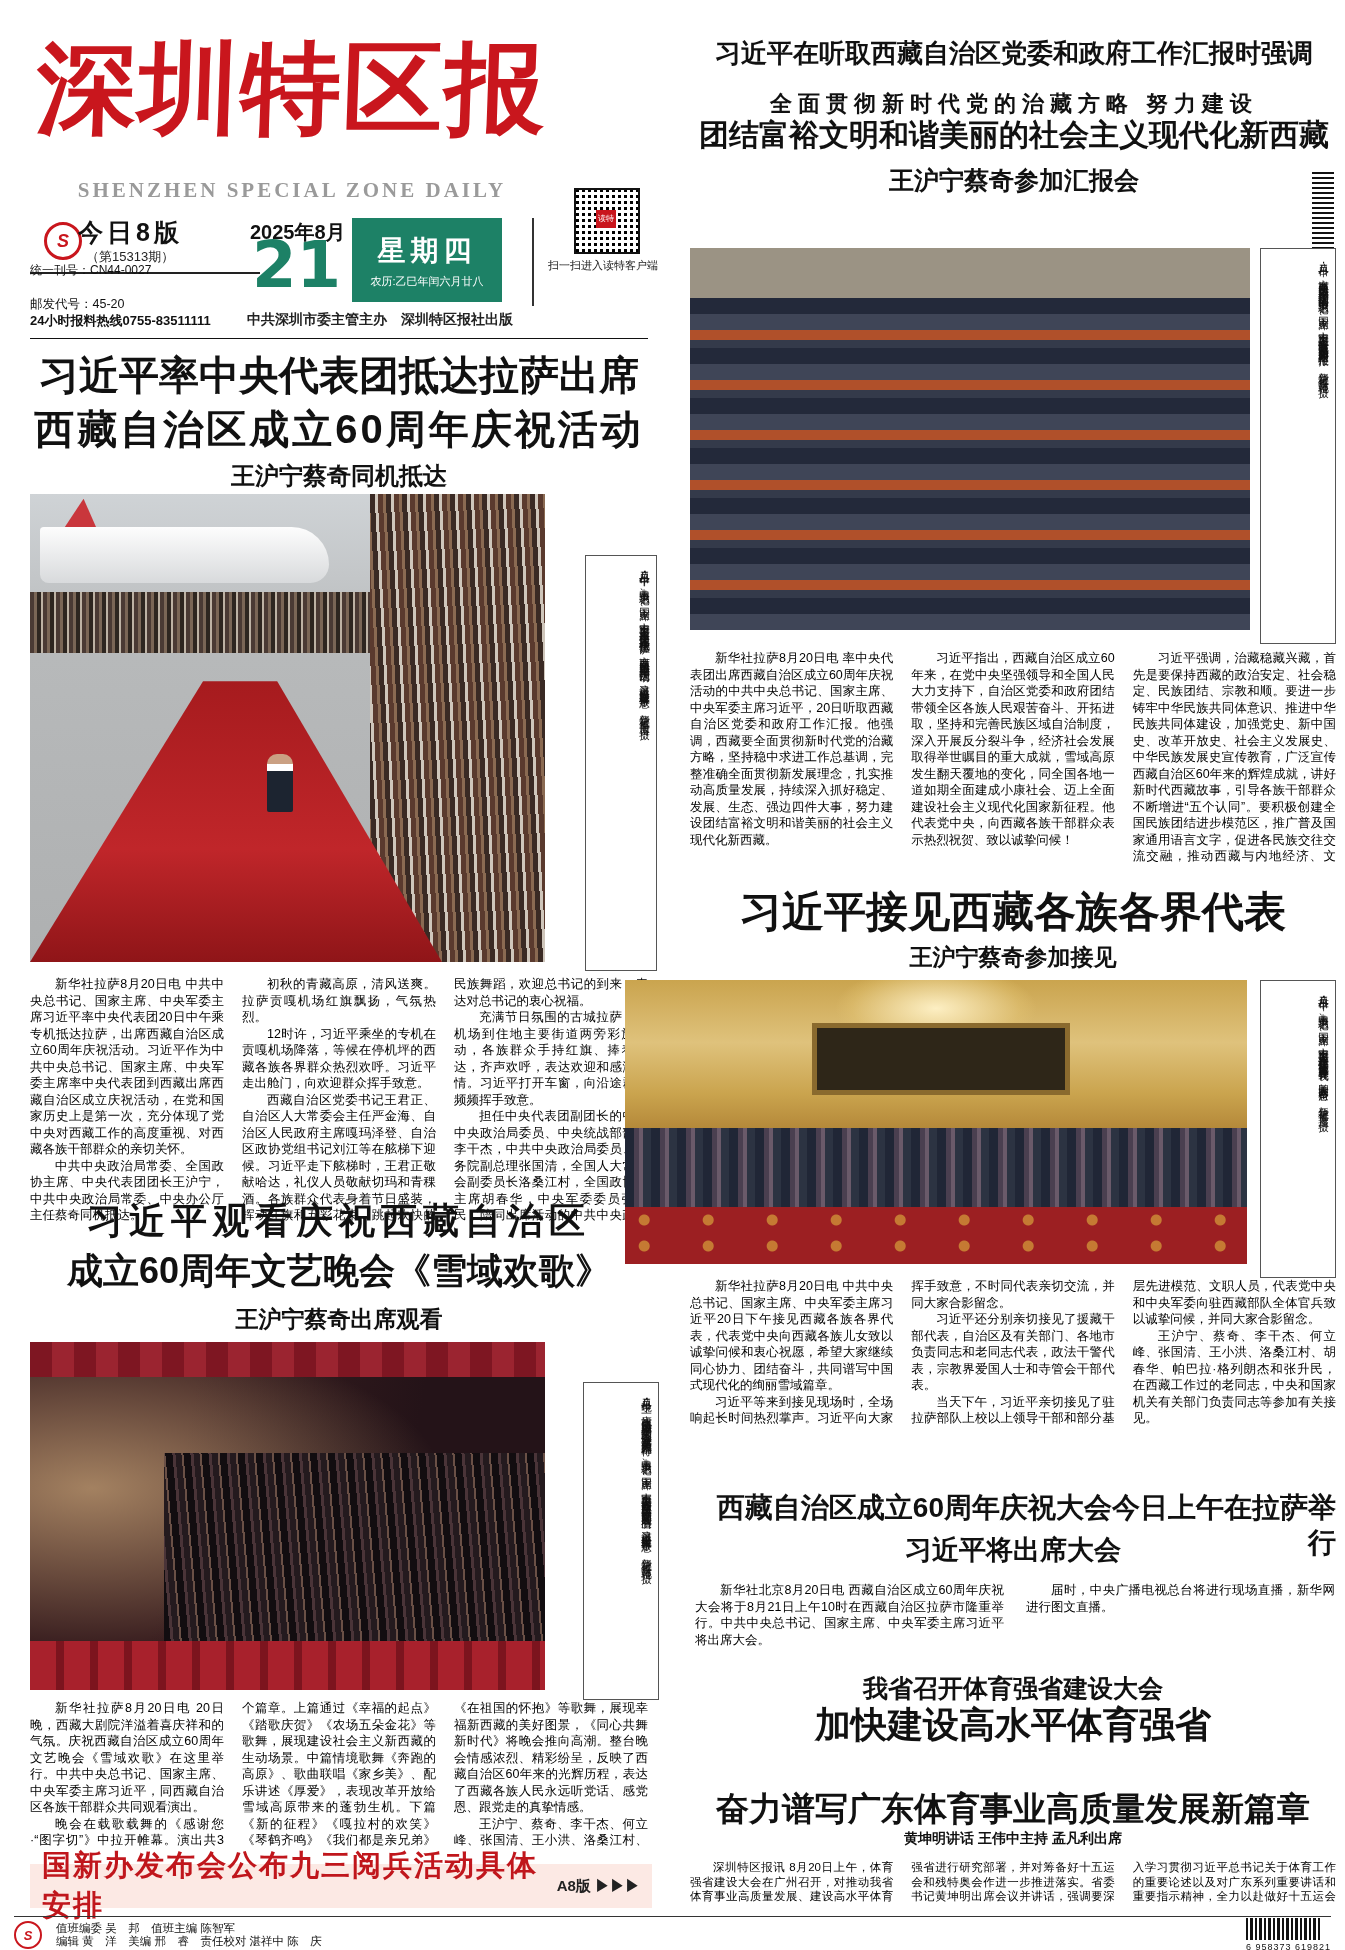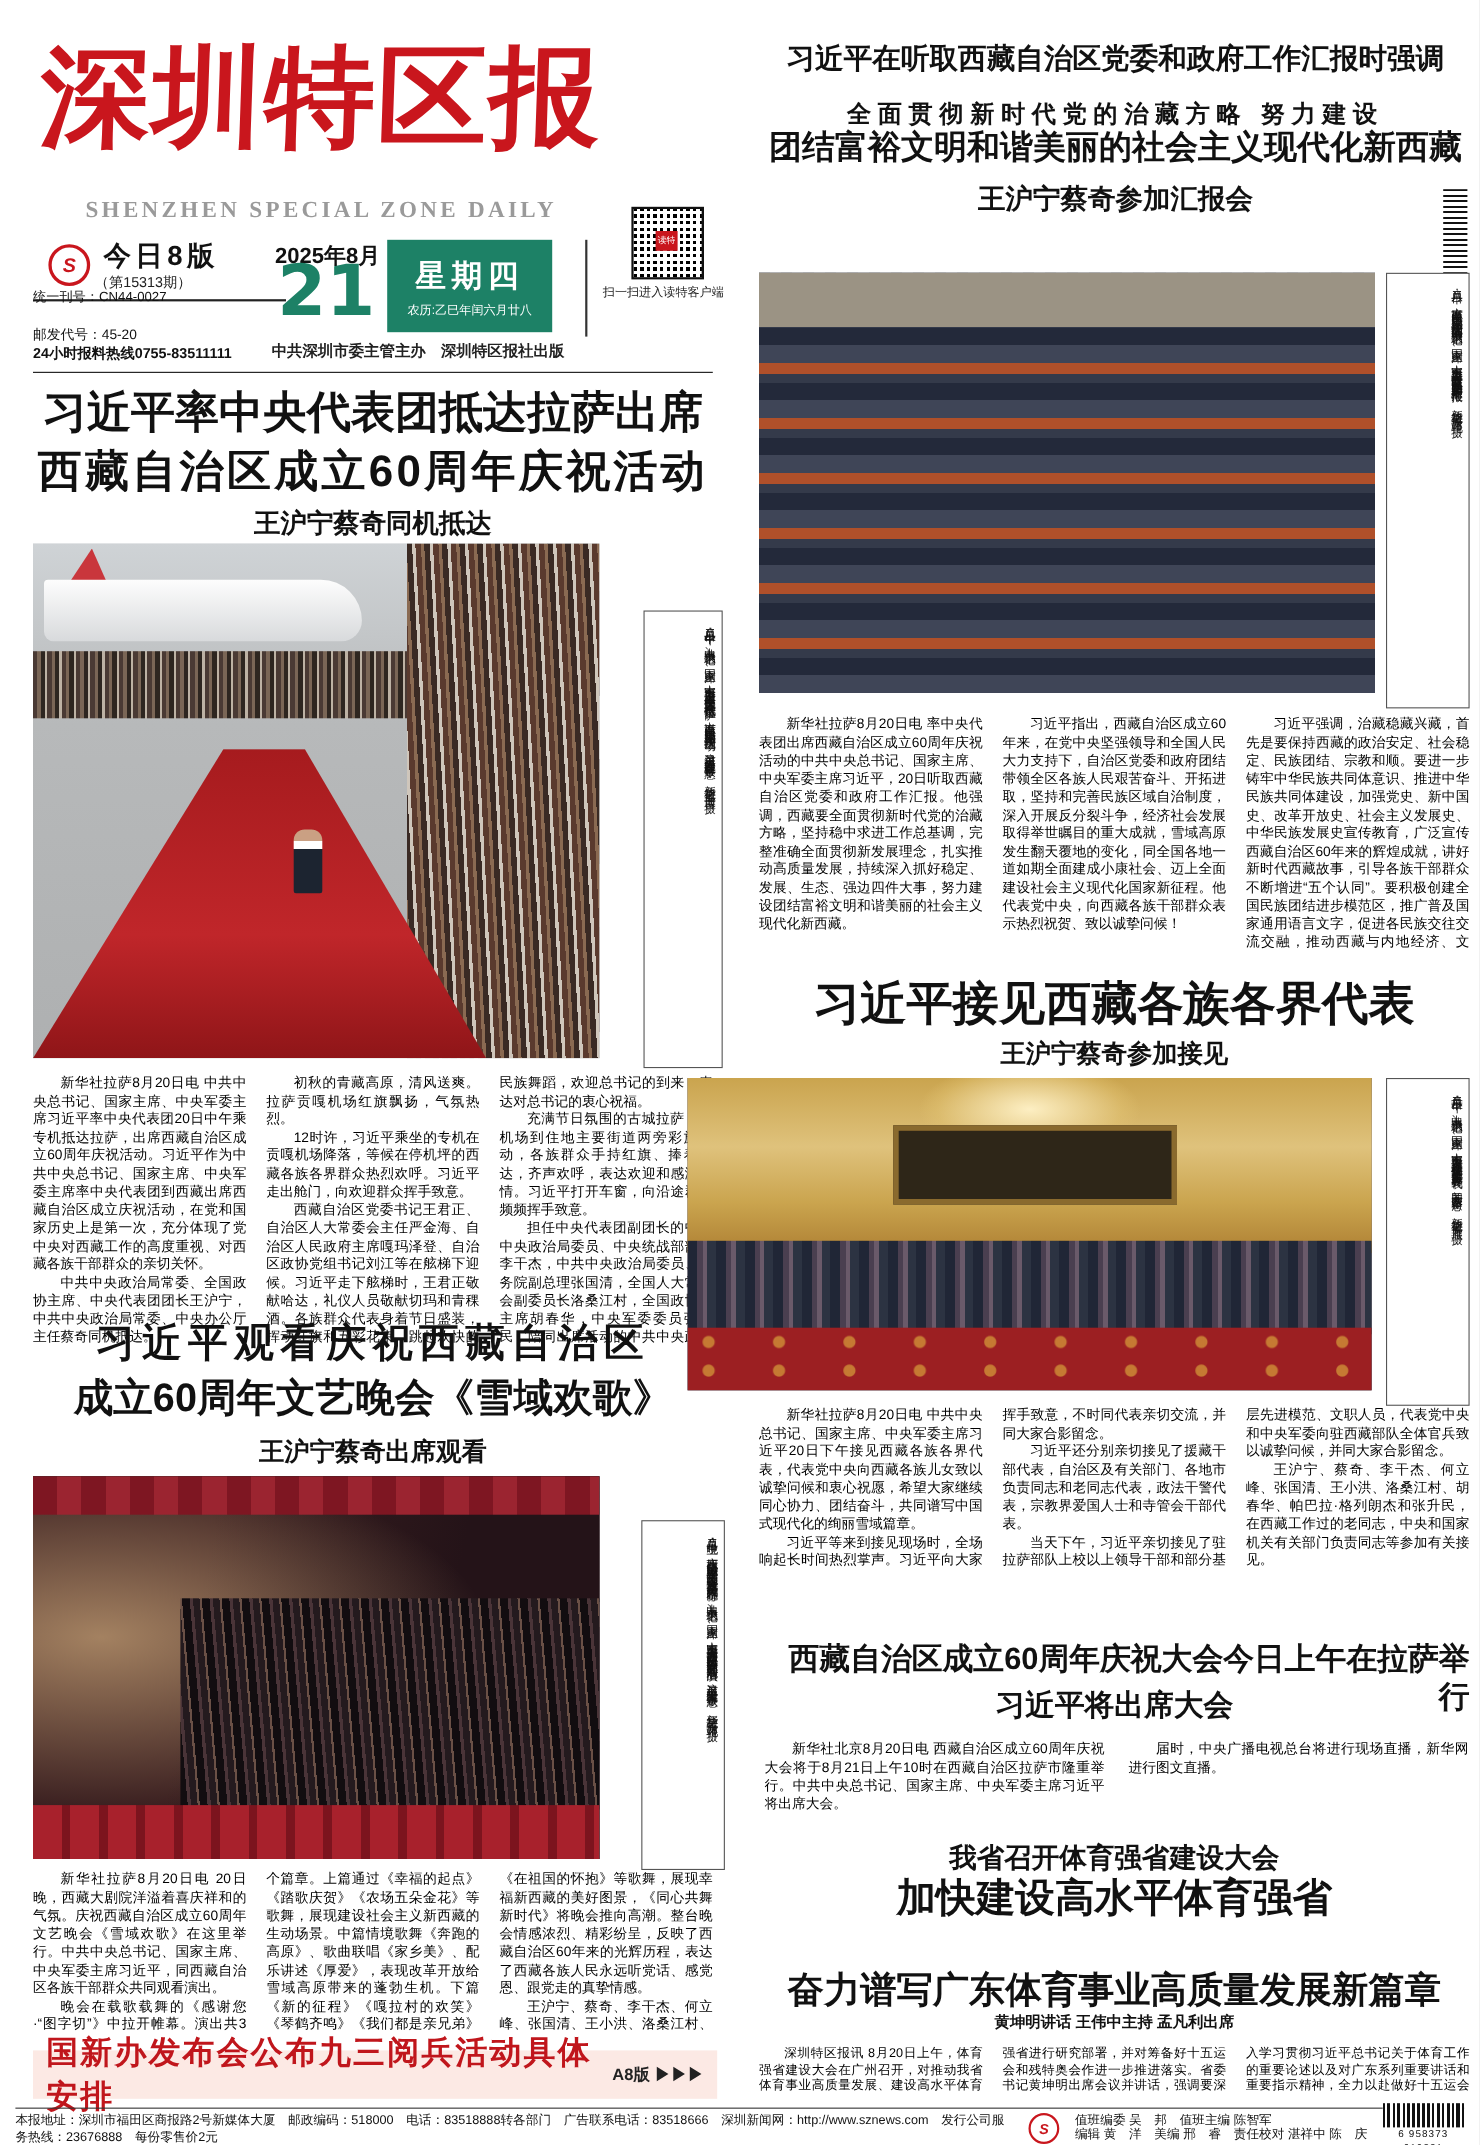--- a/index.html
+++ b/index.html
@@ -11,21 +11,21 @@
 
   
   .mast-title{left:36px;top:10px;width:512px;font-size:100px;line-height:158px;
               font-weight:900;color:#c9161d;letter-spacing:2px;text-align:center;
               font-family:"DejaVu Sans",sans-serif;transform:skewX(-2deg);}
   .mast-en{left:36px;top:178px;width:512px;font-size:21px;font-weight:bold;color:#9a9a9a;
            letter-spacing:3px;text-align:center;font-family:"Liberation Serif",serif;}
   .logo-ring{left:44px;top:222px;width:32px;height:32px;border:3px solid #c9161d;border-radius:50%;
              display:flex;align-items:center;justify-content:center;color:#c9161d;
              font-weight:900;font-style:italic;font-size:18px;}
-  .edition{left:94px;top:216px;font-size:25px;font-weight:900;letter-spacing:4px;}
+  .edition{left:78px;top:216px;font-size:25px;font-weight:900;letter-spacing:4px;}
   .issue{left:86px;top:248px;font-size:13px;color:#222;}
   .info-hr{left:30px;top:272px;width:230px;border-top:2px solid #222;}
   .serial{left:30px;top:262px;font-size:12px;text-align:right;}
   .postal{left:30px;top:296px;font-size:12.5px;}
   .hotline{left:30px;top:312px;font-size:13px;font-weight:bold;}
   .date-cn{left:250px;top:219px;font-size:20px;font-weight:900;}
   .day-num{left:252px;top:228px;font-size:64px;font-weight:900;color:#1d8166;
            font-family:"DejaVu Sans",sans-serif;}
   .greenbox{left:352px;top:218px;width:150px;height:84px;background:#1d8166;color:#fff;
             display:flex;flex-direction:column;align-items:center;justify-content:center;gap:4px;}
@@ -262,21 +262,20 @@
   <div class="abs banner">
     <span class="banner-text">国新办发布会公布九三阅兵活动具体安排</span>
     <span class="banner-ref">
       <span>A8版</span>
       <span>▶▶▶</span>
     </span>
   </div>
 
   <div class="abs footer-hr"></div>
   <div class="abs footer">
-    <span>本报地址：深圳市福田区商报路2号新媒体大厦　邮政编码：518000　电话：83518888转各部门　广告联系电话：83518666　深圳新闻网：http://www.sznews.com　发行公司服务热线：23676888　每份零售价2元</span>
     <span class="f-logo">S</span>
     <span class="f-staff">
       <span>值班编委 吴　邦　值班主编 陈智军</span><br>
       <span>编辑 黄　洋　美编 邢　睿　责任校对 湛祥中 陈　庆</span>
     </span>
     <span class="f-barwrap">
       <span class="f-bar" style="display:block"></span>
       <span class="f-barnum">6 958373 619821</span>
     </span>
   </div>

